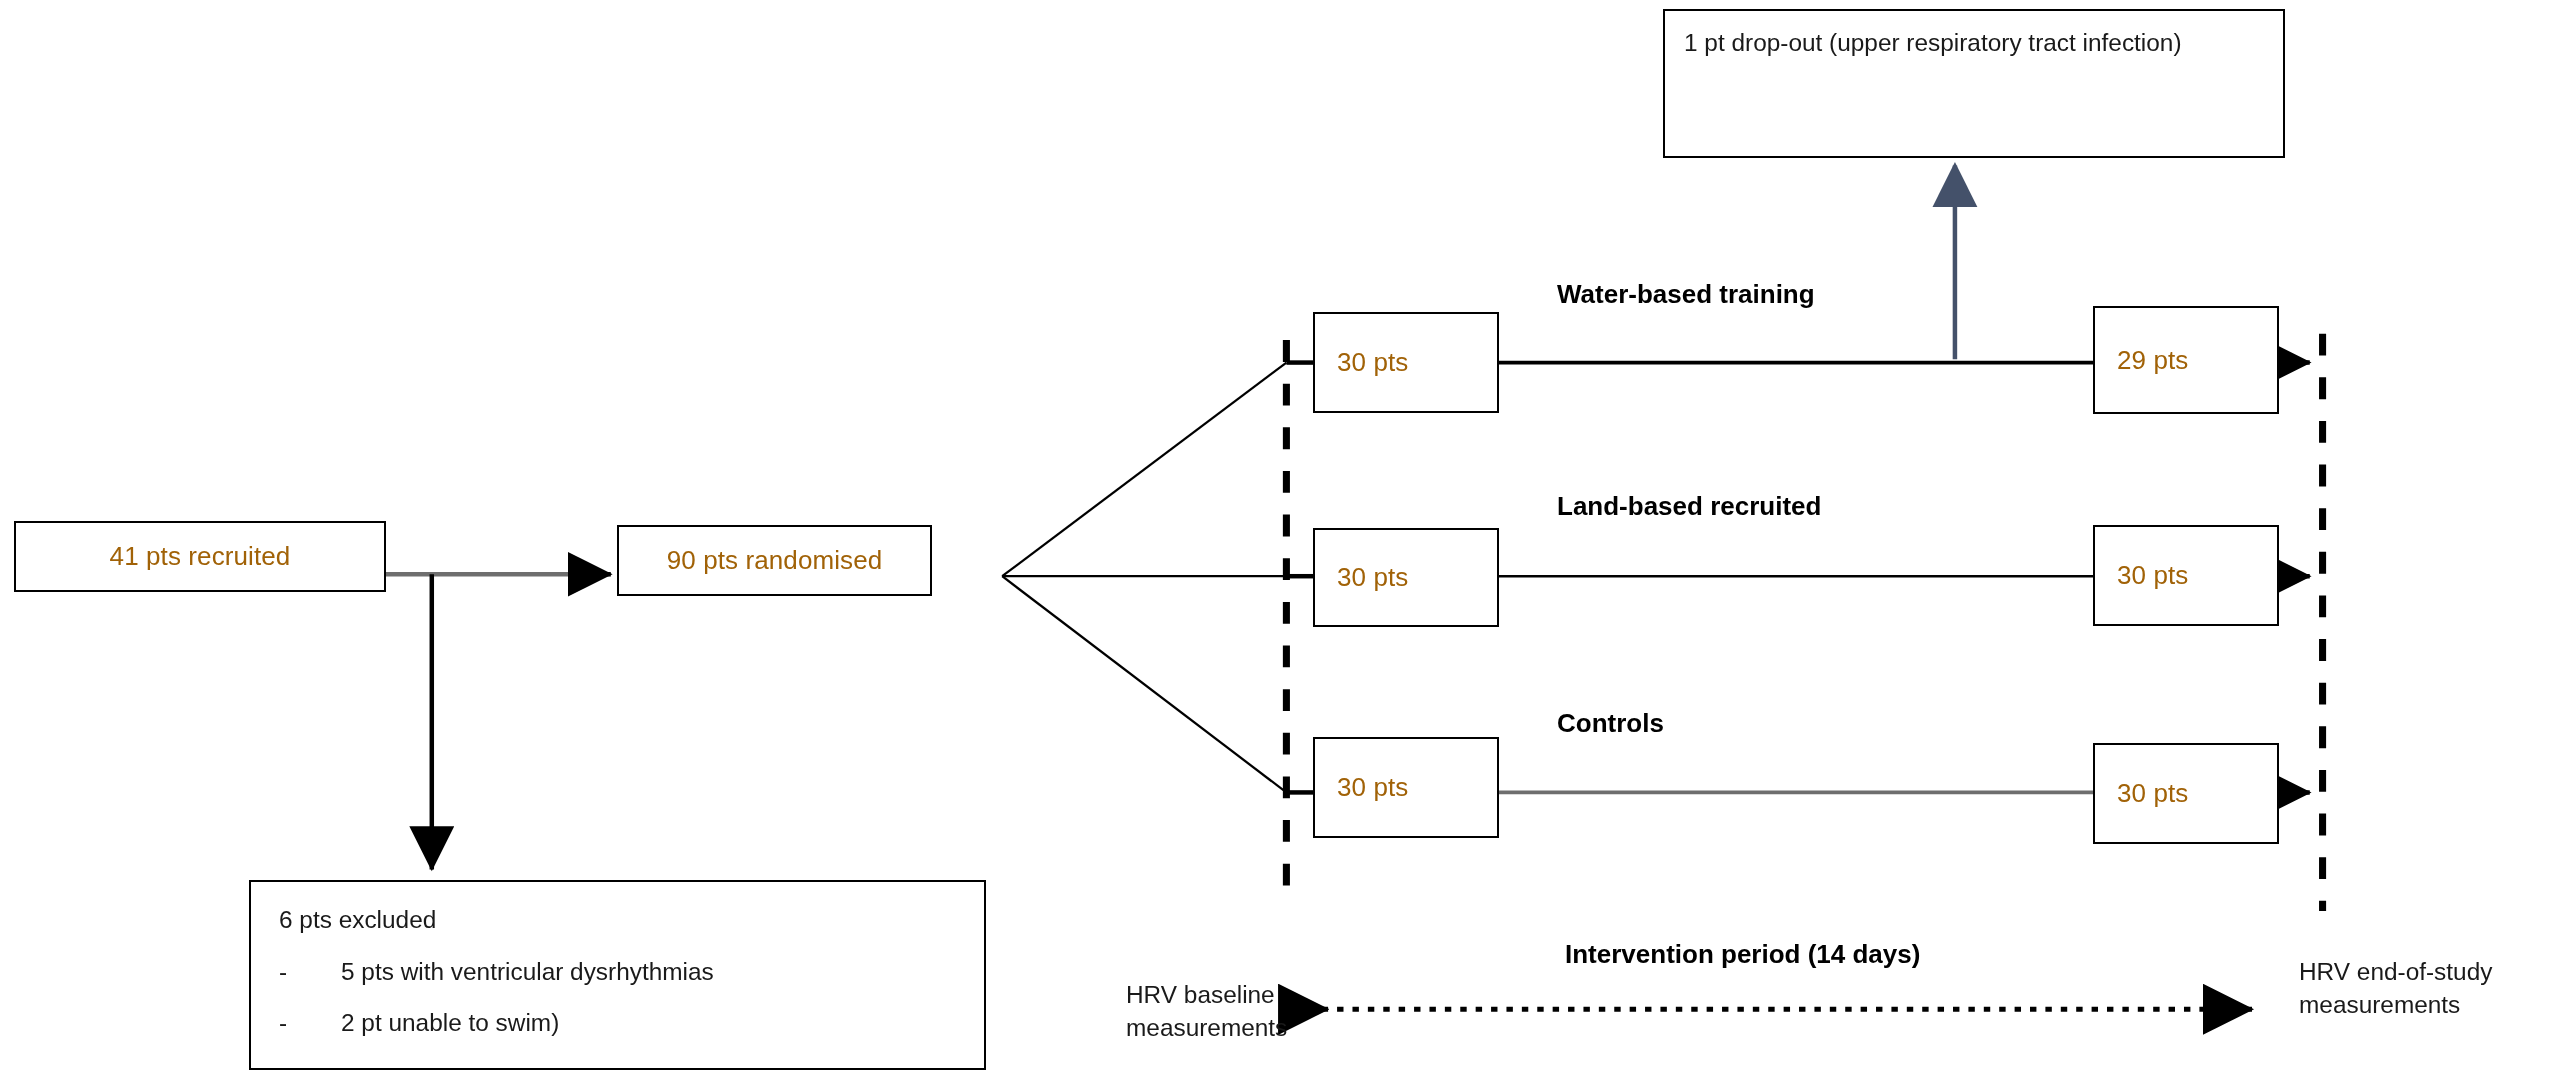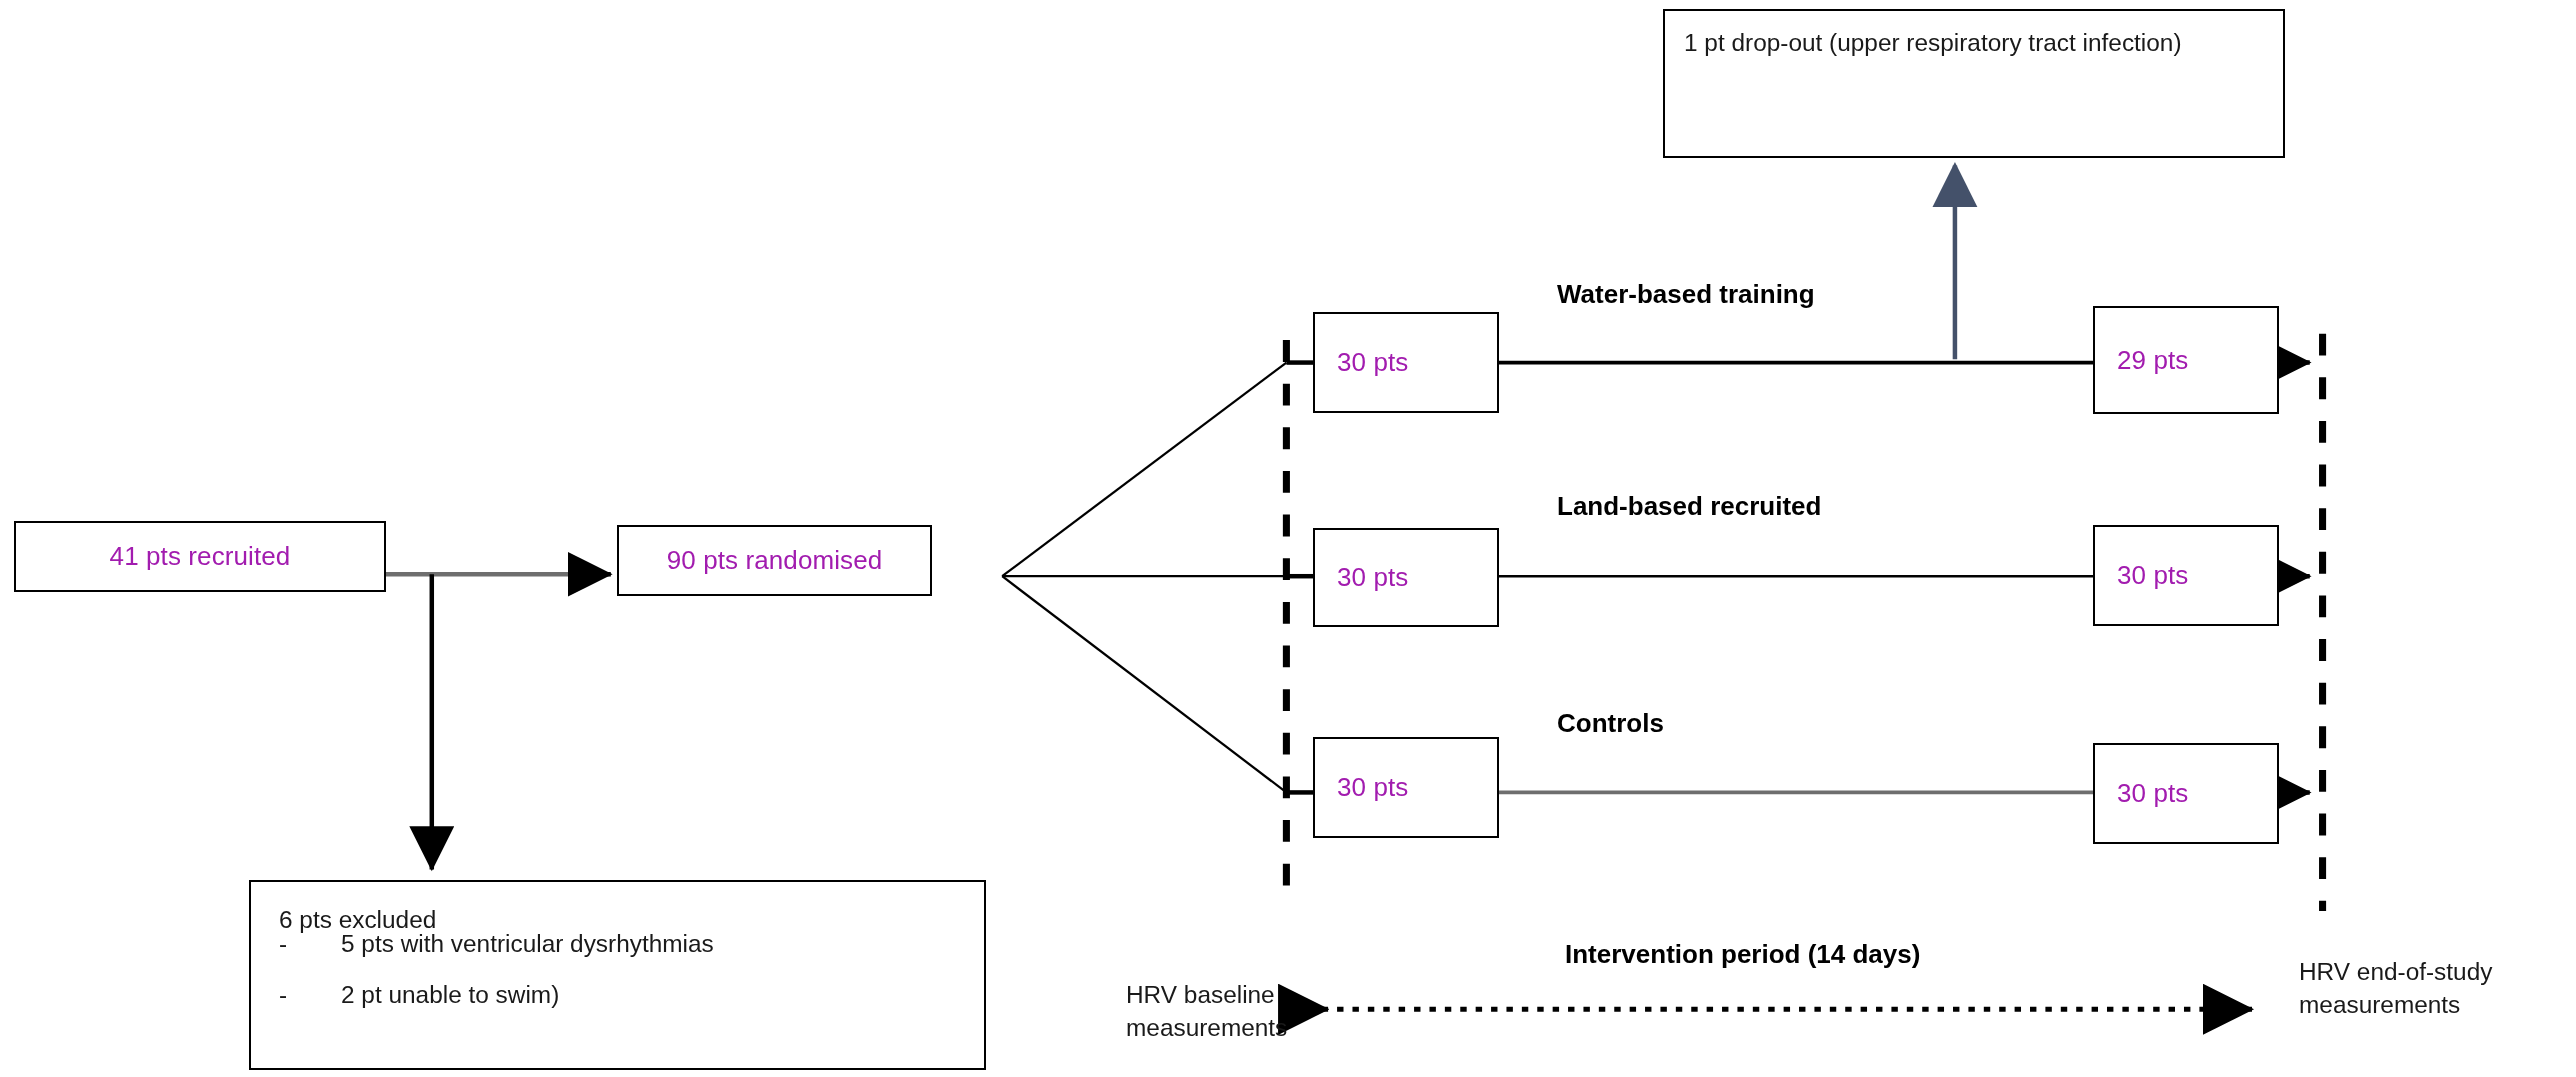--- a/index.html
+++ b/index.html
@@ -29,36 +29,36 @@
     box-sizing: border-box;
     background: #ffffff;
     border: 2.6px solid #000000;
     display: flex;
     align-items: center;
     z-index: 5;
   }
   .box.center { justify-content: center; }
   .box-label {
     font-size: 26px;
-    color: #a21caf;
+    color: #a16207;
     line-height: 1.25;
     letter-spacing: 0.1px;
     white-space: nowrap;
   }
   .box.pad-left { padding-left: 22px; }
   .excluded-body {
     font-size: 24.4px;
     color: #1a1a1a;
     line-height: 1.0;
     padding: 26px 0 0 28px;
     align-self: flex-start;
     width: 100%;
     box-sizing: border-box;
   }
-  .excluded-title { }
+  .excluded-title { margin-bottom: 28px; }
   .excl-item {
     display: flex;
     margin-bottom: 26px;
   }
   .excl-dash { width: 62px; flex: none; }
   .dropout-body {
     font-size: 24.4px;
     color: #1a1a1a;
     line-height: 1.42;
     padding: 15.4px 19px 0 19px;

